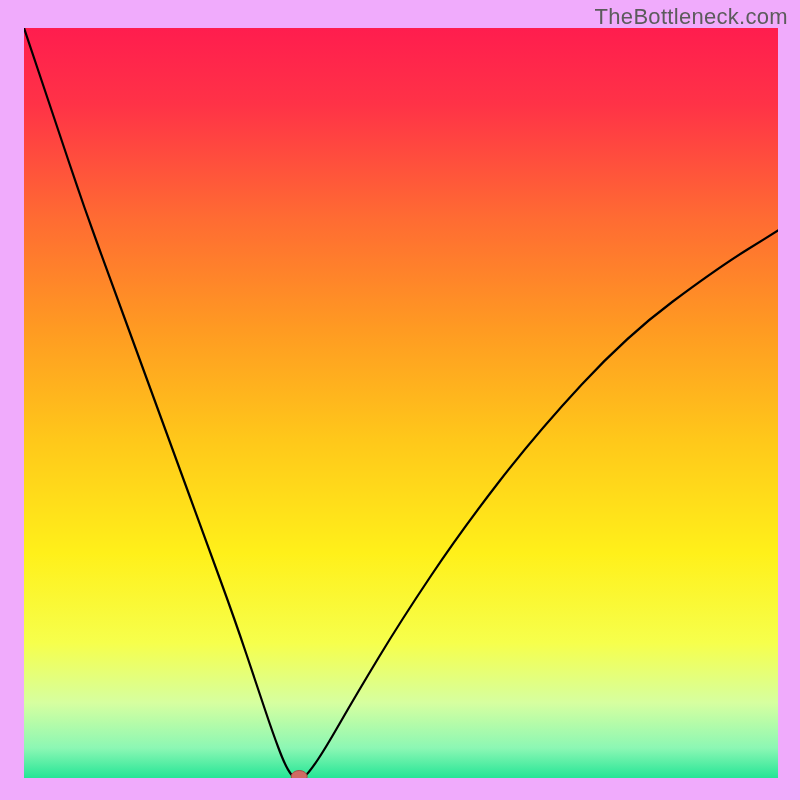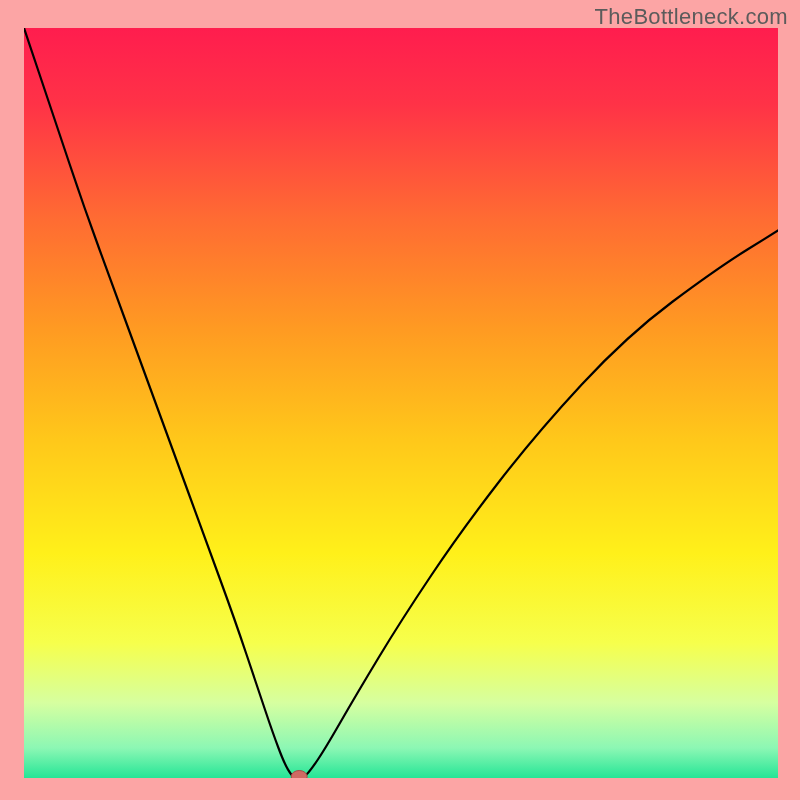--- a/index.html
+++ b/index.html
@@ -7,21 +7,21 @@
     padding: 0;
     width: 800px;
     height: 800px;
     background: #000;
     font-family: Arial, Helvetica, sans-serif;
     position: relative;
   }
   .outer {
     width: 800px;
     height: 800px;
-    background: #fca5a5;
+    background: #f0abfc;
     position: relative;
   }
   .watermark {
     position: absolute;
     top: 4px;
     right: 12px;
     color: #5b5b5b;
     font-size: 22px;
     font-weight: 500;
     letter-spacing: 0.3px;

